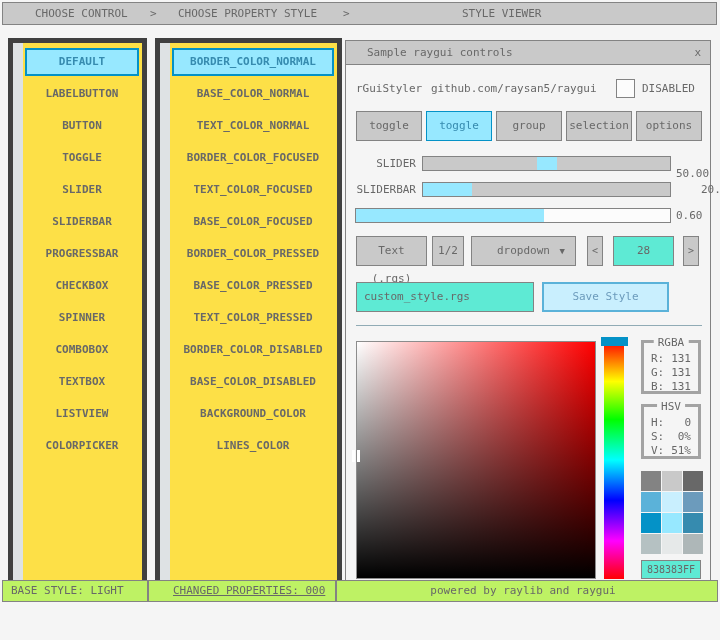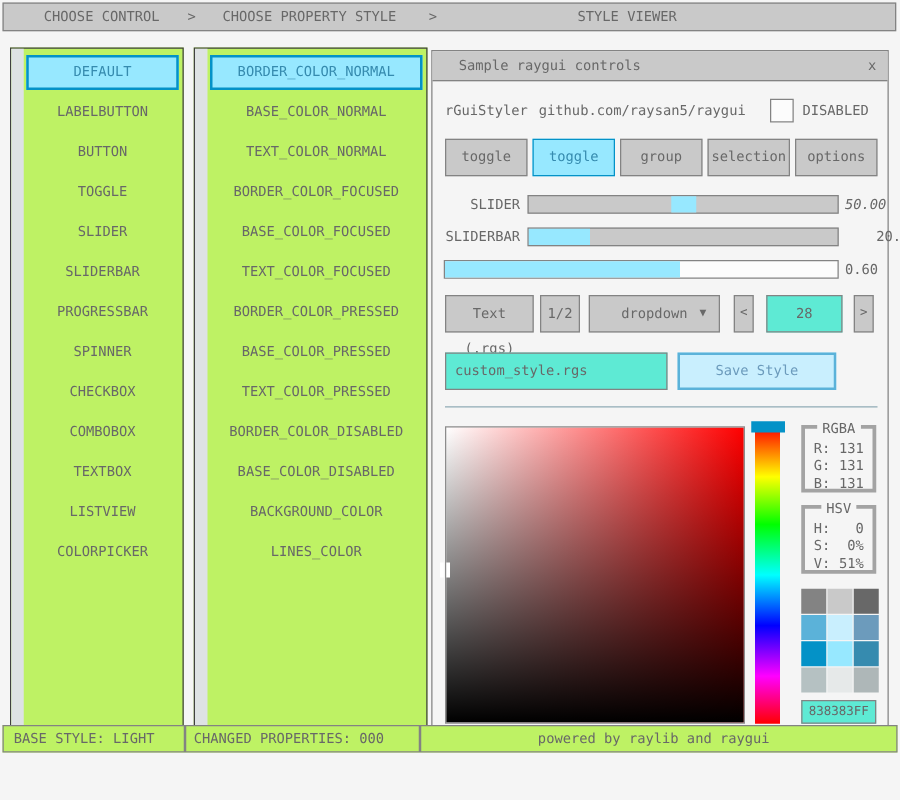--- a/index.html
+++ b/index.html
@@ -7,21 +7,21 @@
     width:720px;height:640px;position:relative;overflow:hidden;
     background:#f5f5f5;
     font-family:"DejaVu Sans Mono","Liberation Mono",monospace;
     font-size:11px;color:#686868;
   }
   .abs{position:absolute;box-sizing:border-box;}
   
   .topbar{left:2px;top:2px;width:715px;height:23px;background:#c9c9c9;border:1px solid #838383;}
   .topbar span{position:absolute;top:0;line-height:21px;white-space:nowrap;}
   
-  .listpanel{background:#bef264;border:1px solid #404040;}
+  .listpanel{background:#fde047;border:5px solid #404040;font-weight:bold;}
   .scrollstrip{position:absolute;left:0;top:0;bottom:0;width:10px;background:#dee2e4;}
   .items{position:absolute;left:12px;right:3px;top:5px;}
   .litem{height:28px;line-height:24px;text-align:center;margin-bottom:4px;
          border:2px solid transparent;box-sizing:border-box;white-space:nowrap;overflow:hidden;}
   .litem.sel{background:#97e8ff;border-color:#0492c7;color:#368baf;}
   
   #win{left:345px;top:40px;width:366px;height:555px;border:1px solid #838383;background:#f5f5f5;}
   .titlebar{position:absolute;left:0;top:0;right:0;height:23px;background:#c9c9c9;
             border-bottom:1px solid #838383;line-height:23px;}
   .titlebar .ttl{padding-left:21px;}
@@ -73,38 +73,38 @@
 <div class="abs listpanel" style="left:8px;top:38px;width:139px;height:559px;">
   <div class="scrollstrip"></div>
   <div class="items">
     <div class="litem sel">DEFAULT</div>
     <div class="litem">LABELBUTTON</div>
     <div class="litem">BUTTON</div>
     <div class="litem">TOGGLE</div>
     <div class="litem">SLIDER</div>
     <div class="litem">SLIDERBAR</div>
     <div class="litem">PROGRESSBAR</div>
+    <div class="litem">CHECKBOX</div>
     <div class="litem">SPINNER</div>
-    <div class="litem">CHECKBOX</div>
     <div class="litem">COMBOBOX</div>
     <div class="litem">TEXTBOX</div>
     <div class="litem">LISTVIEW</div>
     <div class="litem">COLORPICKER</div>
   </div>
 </div>
 
 <div class="abs listpanel" style="left:155px;top:38px;width:187px;height:559px;">
   <div class="scrollstrip"></div>
   <div class="items">
     <div class="litem sel">BORDER_COLOR_NORMAL</div>
     <div class="litem">BASE_COLOR_NORMAL</div>
     <div class="litem">TEXT_COLOR_NORMAL</div>
     <div class="litem">BORDER_COLOR_FOCUSED</div>
+    <div class="litem">TEXT_COLOR_FOCUSED</div>
     <div class="litem">BASE_COLOR_FOCUSED</div>
-    <div class="litem">TEXT_COLOR_FOCUSED</div>
     <div class="litem">BORDER_COLOR_PRESSED</div>
     <div class="litem">BASE_COLOR_PRESSED</div>
     <div class="litem">TEXT_COLOR_PRESSED</div>
     <div class="litem">BORDER_COLOR_DISABLED</div>
     <div class="litem">BASE_COLOR_DISABLED</div>
     <div class="litem">BACKGROUND_COLOR</div>
     <div class="litem">LINES_COLOR</div>
   </div>
 </div>
 
@@ -124,21 +124,21 @@
     <div class="btn active">toggle</div>
     <div class="btn">group</div>
     <div class="btn">selection</div>
     <div class="btn">options</div>
   </div>
 
   <span class="rlabel" style="right:294px;top:115px;line-height:15px;">SLIDER</span>
   <div class="abs track" style="left:76px;top:115px;width:249px;height:15px;">
     <div class="knob" style="left: calc(50% - 10px);"></div>
   </div>
-  <span class="rval" style="top:115px;line-height:15px;font-style:italic;">50.00</span>
+  <span class="rval" style="top:125px;line-height:15px;">50.00</span>
 
   <span class="rlabel" style="right:294px;top:141px;line-height:15px;">SLIDERBAR</span>
   <div class="abs track" style="left:76px;top:141px;width:249px;height:15px;">
     <div class="fill" style="width: 20%;"></div>
   </div>
   <span class="rval" style="top:141px;line-height:15px;margin-left:25px;">20.00</span>
 
   <div class="abs" style="left:9px;top:167px;width:316px;height:15px;background:#fcfcfc;border:1px solid #838383;">
     <div class="fill" style="width: 60%;"></div>
   </div>
@@ -216,14 +216,14 @@
     <div style="background: rgb(54, 139, 175);"></div>
     <div style="background: rgb(181, 193, 194);"></div>
     <div style="background: rgb(230, 233, 233);"></div>
     <div style="background: rgb(174, 183, 184);"></div>
   </div>
 
   <div class="abs whitebox hexbox">838383FF</div>
 </div>
 
 <div class="abs seg" style="left:2px;width:146px;padding-left:8px;">BASE STYLE: LIGHT</div>
-<div class="abs seg" style="left:148px;width:188px;padding-left:6px;">CHANGED PROPERTIES: 000</div>
+<div class="abs seg" style="left:148px;width:188px;padding-left:24px;text-decoration:underline;">CHANGED PROPERTIES: 000</div>
 <div class="abs seg" style="left:336px;width:382px;text-align:center;padding-right:8px;">powered by raylib and raygui</div>
 
 </body></html>

